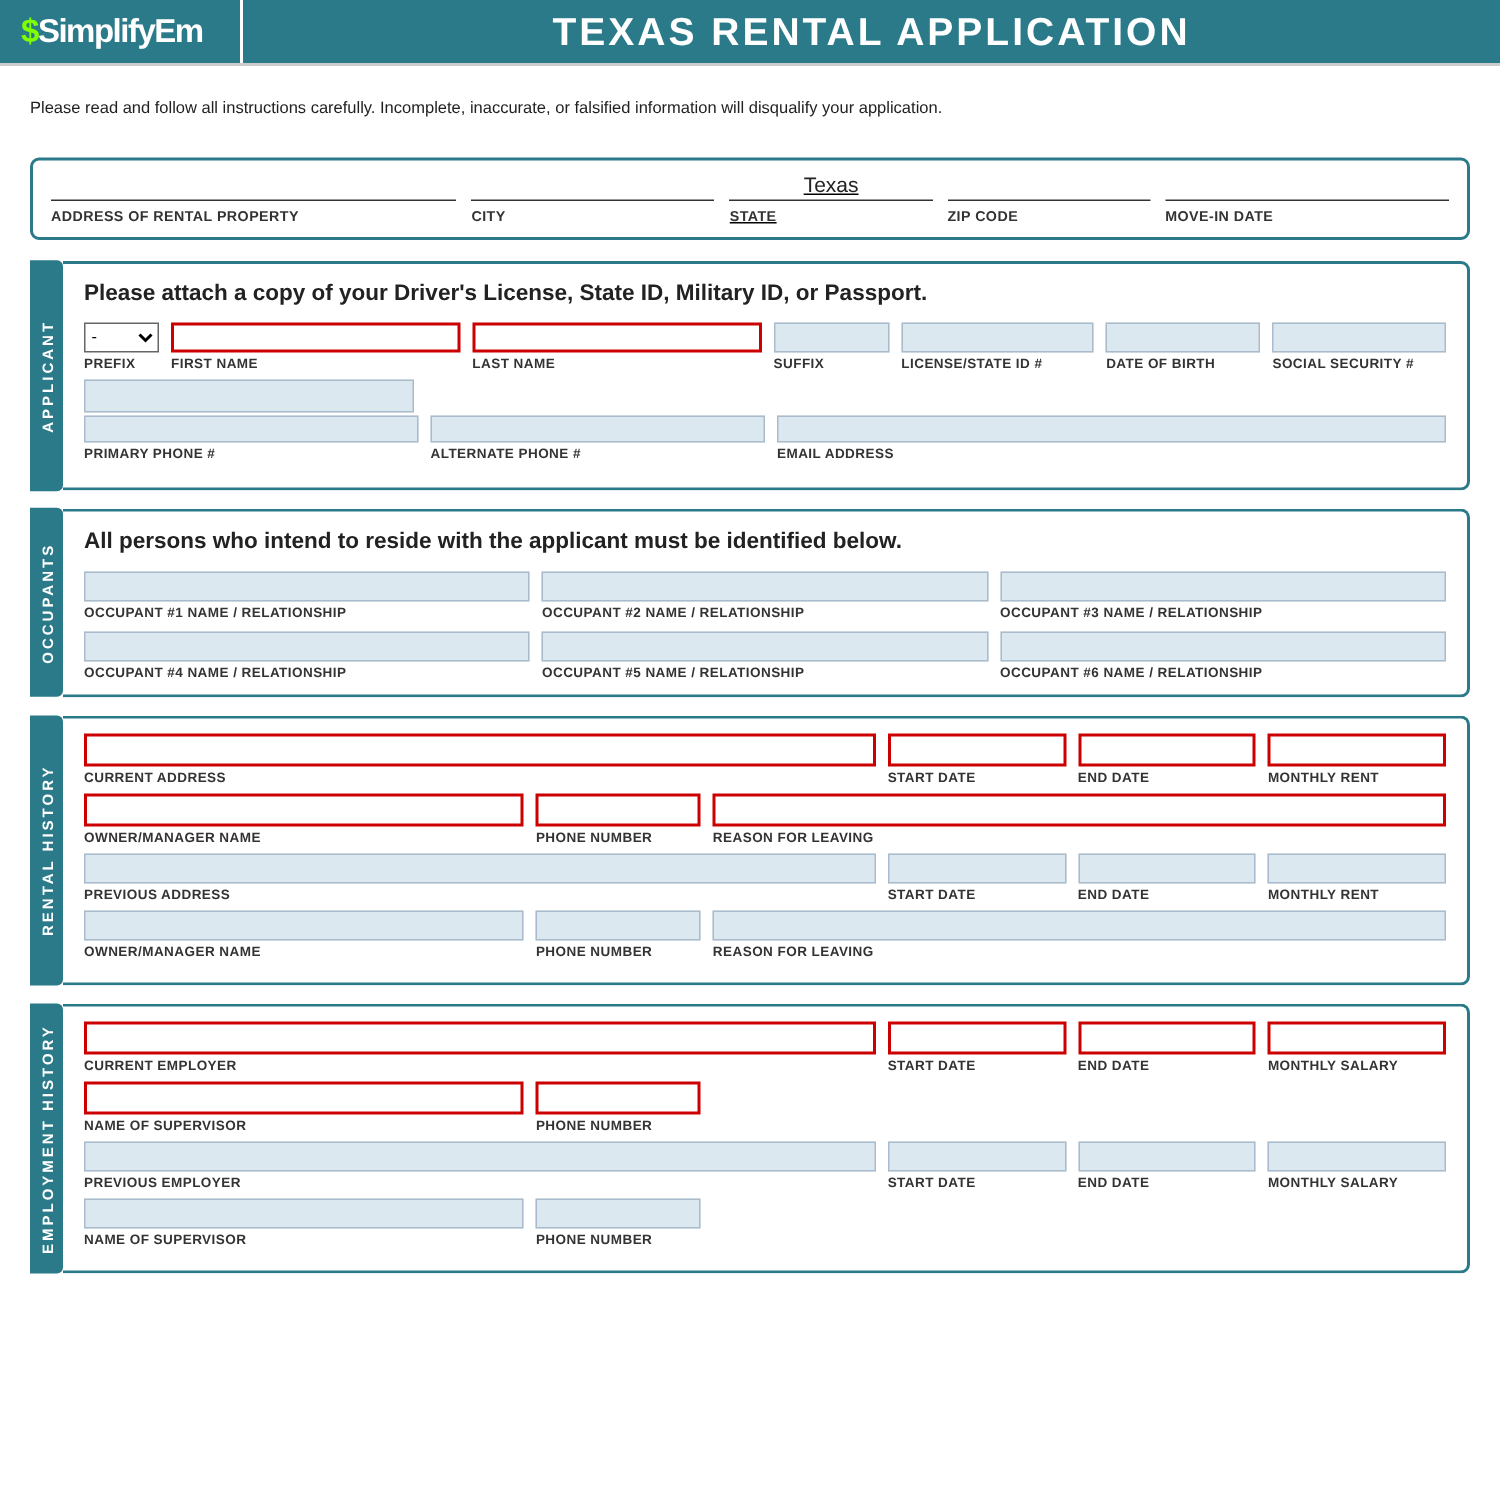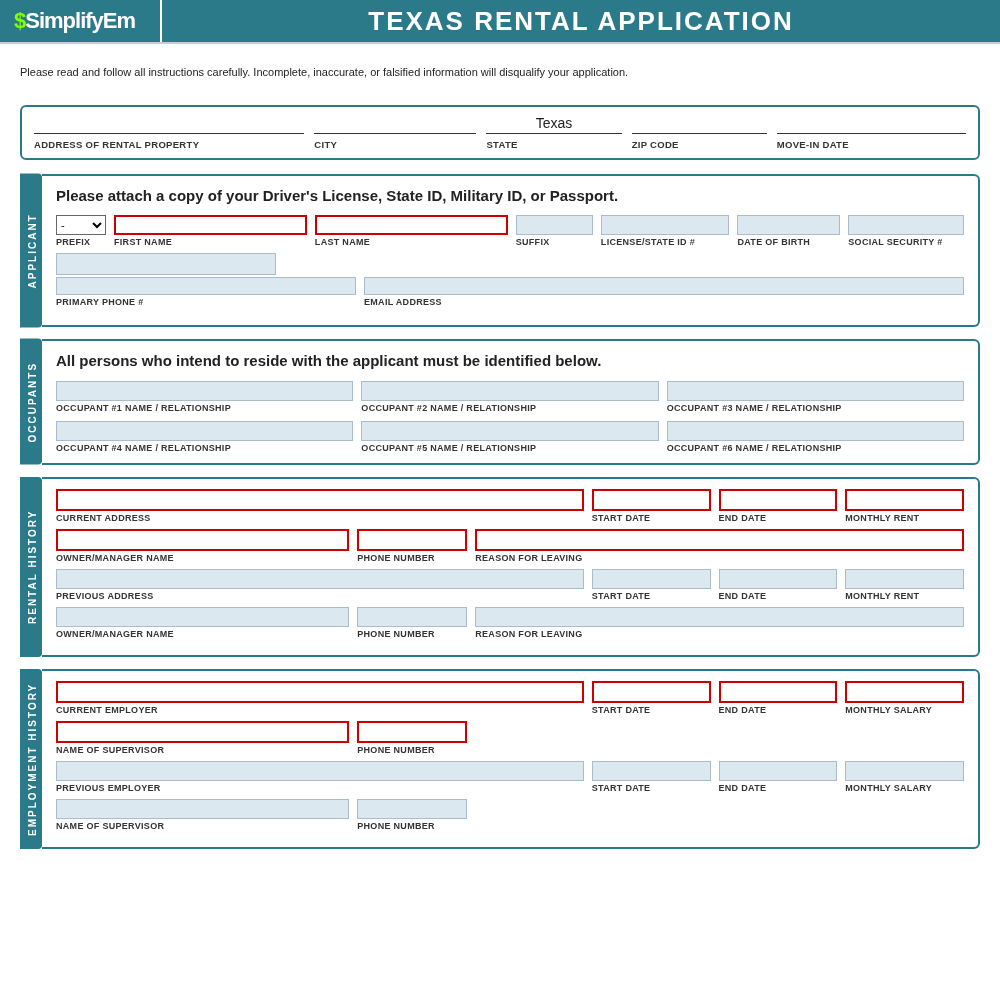--- a/index.html
+++ b/index.html
@@ -76,21 +76,21 @@
       display: flex;
       align-items: flex-end;
       gap: 10px;
     }
     .property-field {
       display: flex;
       flex-direction: column;
       flex: 1;
     }
     .property-field.city { flex: 0.6; }
-    .property-field.state { flex: 0.5; }
+    .property-field.state { flex: 0.5; text-decoration: underline; }
     .property-field.zip { flex: 0.5; }
     .property-field.move { flex: 0.7; }
     .field-value {
       font-size: 14px;
       color: #222;
       padding: 2px 0;
       min-height: 20px;
       text-align: center;
     }
     .field-label {
@@ -302,20 +302,24 @@
           <div class="input-box" style="background:#dce8f0;height:22px;"></div>
         </div>
         <div class="form-field" style="flex:1"></div>
       </div>
 
       <div class="form-row">
         <div class="form-field">
           <div class="input-box" style="background:#dce8f0;height:18px;"></div>
           <div class="sub-label">PRIMARY PHONE #</div>
         </div>
+        <div class="form-field">
+          <div class="input-box" style="background:#dce8f0;height:18px;"></div>
+          <div class="sub-label">ALTERNATE PHONE #</div>
+        </div>
         <div class="form-field" style="flex:2">
           <div class="input-box" style="background:#dce8f0;height:18px;"></div>
           <div class="sub-label">EMAIL ADDRESS</div>
         </div>
       </div>
     </div>
   </div>
 
   <div class="section-wrapper">
     <div class="side-label">OCCUPANTS</div>

